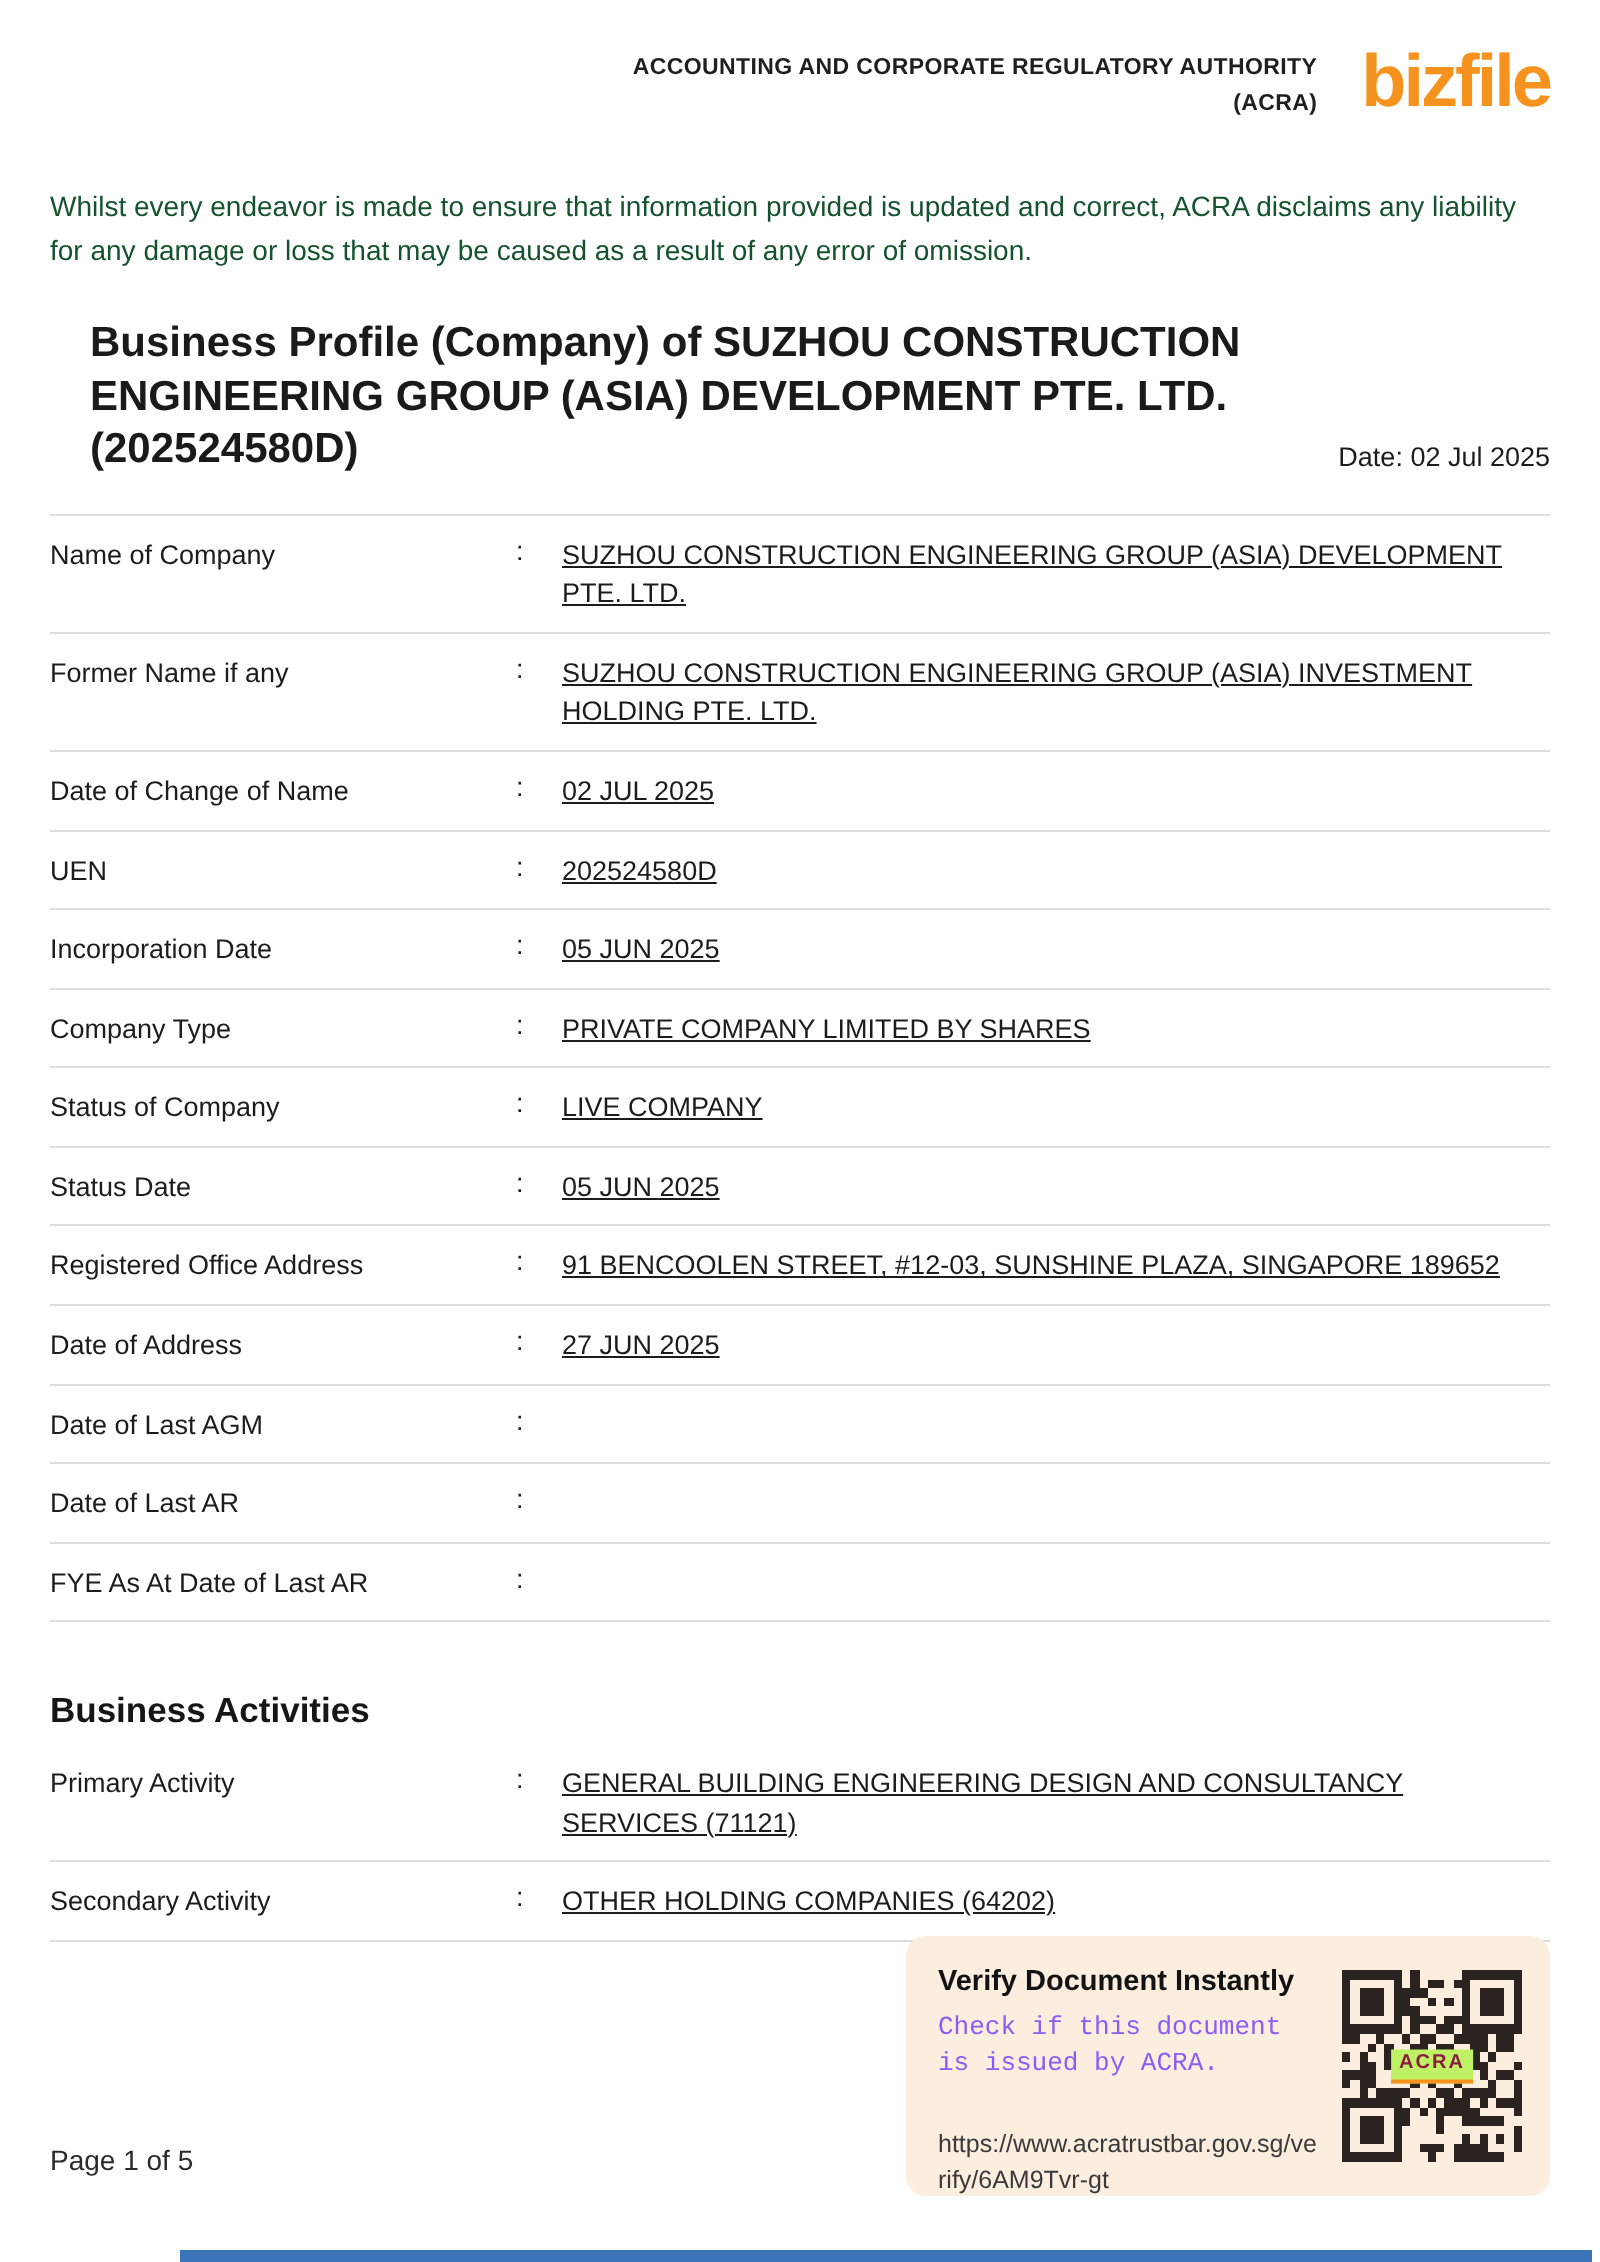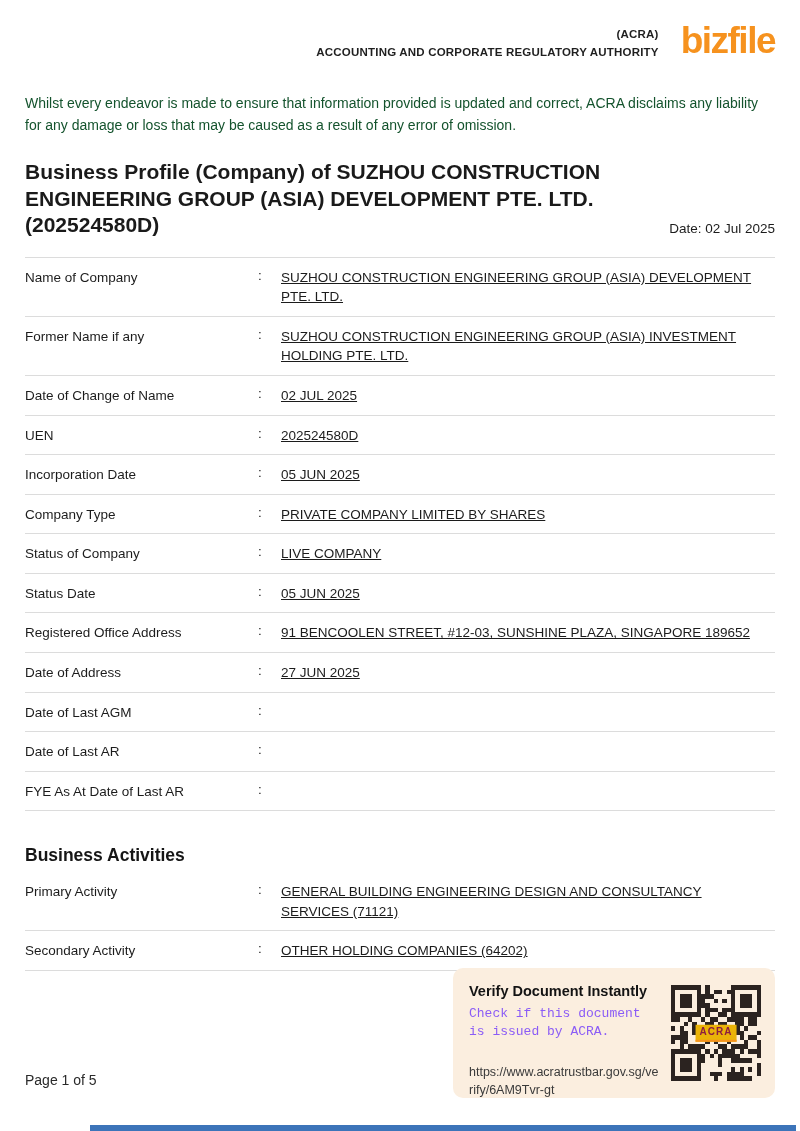--- a/index.html
+++ b/index.html
@@ -27,21 +27,21 @@
 
   
   .disclaimer {
     margin:30px 0 17px 0; font-size:14px; line-height:1.6; color:#14532d;
     max-width:752px;
   }
 
   
   .title-row { display:flex; justify-content:space-between; align-items:flex-end; margin-top:23px; }
   .page-title {
-    font-size:21px; line-height:1.26; font-weight:bold; color:#1a1a1a; width:610px;
+    font-size:21px; line-height:1.26; font-weight:bold; color:#1a1a1a; width:610px;margin-left:20px;
   }
   .doc-date { font-size:13.5px; color:#1c1c1c; white-space:nowrap; padding-bottom:3px; }
 
   
   .details-table { margin-top:18px; border-top:1px solid var(--divider,#dcdcdc); }
   .details-table.no-top { border-top:none; margin-top:6px; }
   .detail-row {
     display:flex; align-items:flex-start;
     border-bottom:1px solid var(--divider,#dcdcdc);
     padding:10px 0 9px 0; min-height:33px;
@@ -64,41 +64,41 @@
   .verify-url { font-size:12.5px; line-height:1.4; color:#3a3a3a; word-break:break-all; }
 
   
   .qr {
     position:relative; width:96px; height:96px; margin-top:2px;
     display:grid; grid-template-columns:repeat(21,1fr); grid-template-rows:repeat(21,1fr);
   }
   .qr .on { background:var(--qr-dark,#2B2320); }
   .qr-label {
     position:absolute; left:50%; top:50%; transform:translate(-50%,-50%);
-    background:#eab308; padding:1px 4px 2px 4px;
+    background:#bef264; padding:1px 4px 2px 4px;
     font-size:10px; font-weight:bold; letter-spacing:1px;
     color:var(--acra-maroon,#8C1D40); border-bottom:2px solid var(--brand-orange,#F6921E);
     line-height:1.15;
   }
 
   .page-info { position:absolute; left:25px; top:1072px; font-size:14px; color:#2a2a2a; }
   .bottom-bar {
     position:absolute; left:90px; right:4px; bottom:0; height:6px;
     background:var(--bottom-bar-blue,#3C74B9);
   }
 </style>
 </head>
 <body>
 
 <div class="page">
 
   <div class="doc-header">
     <div class="authority">
+      <div>ACCOUNTING AND CORPORATE REGULATORY AUTHORITY</div>
       <div>(ACRA)</div>
-      <div>ACCOUNTING AND CORPORATE REGULATORY AUTHORITY</div>
     </div>
     <div class="logo">bizfile</div>
   </div>
 
   <div class="content">
     <p class="disclaimer">Whilst every endeavor is made to ensure that information provided is updated and correct, ACRA disclaims any liability for any damage or loss that may be caused as a result of any error of omission.</p>
 
     <div class="title-row">
       <h1 class="page-title">Business Profile (Company) of SUZHOU CONSTRUCTION ENGINEERING GROUP (ASIA) DEVELOPMENT PTE. LTD. (202524580D)</h1>
       <div class="doc-date">Date: 02 Jul 2025</div>

